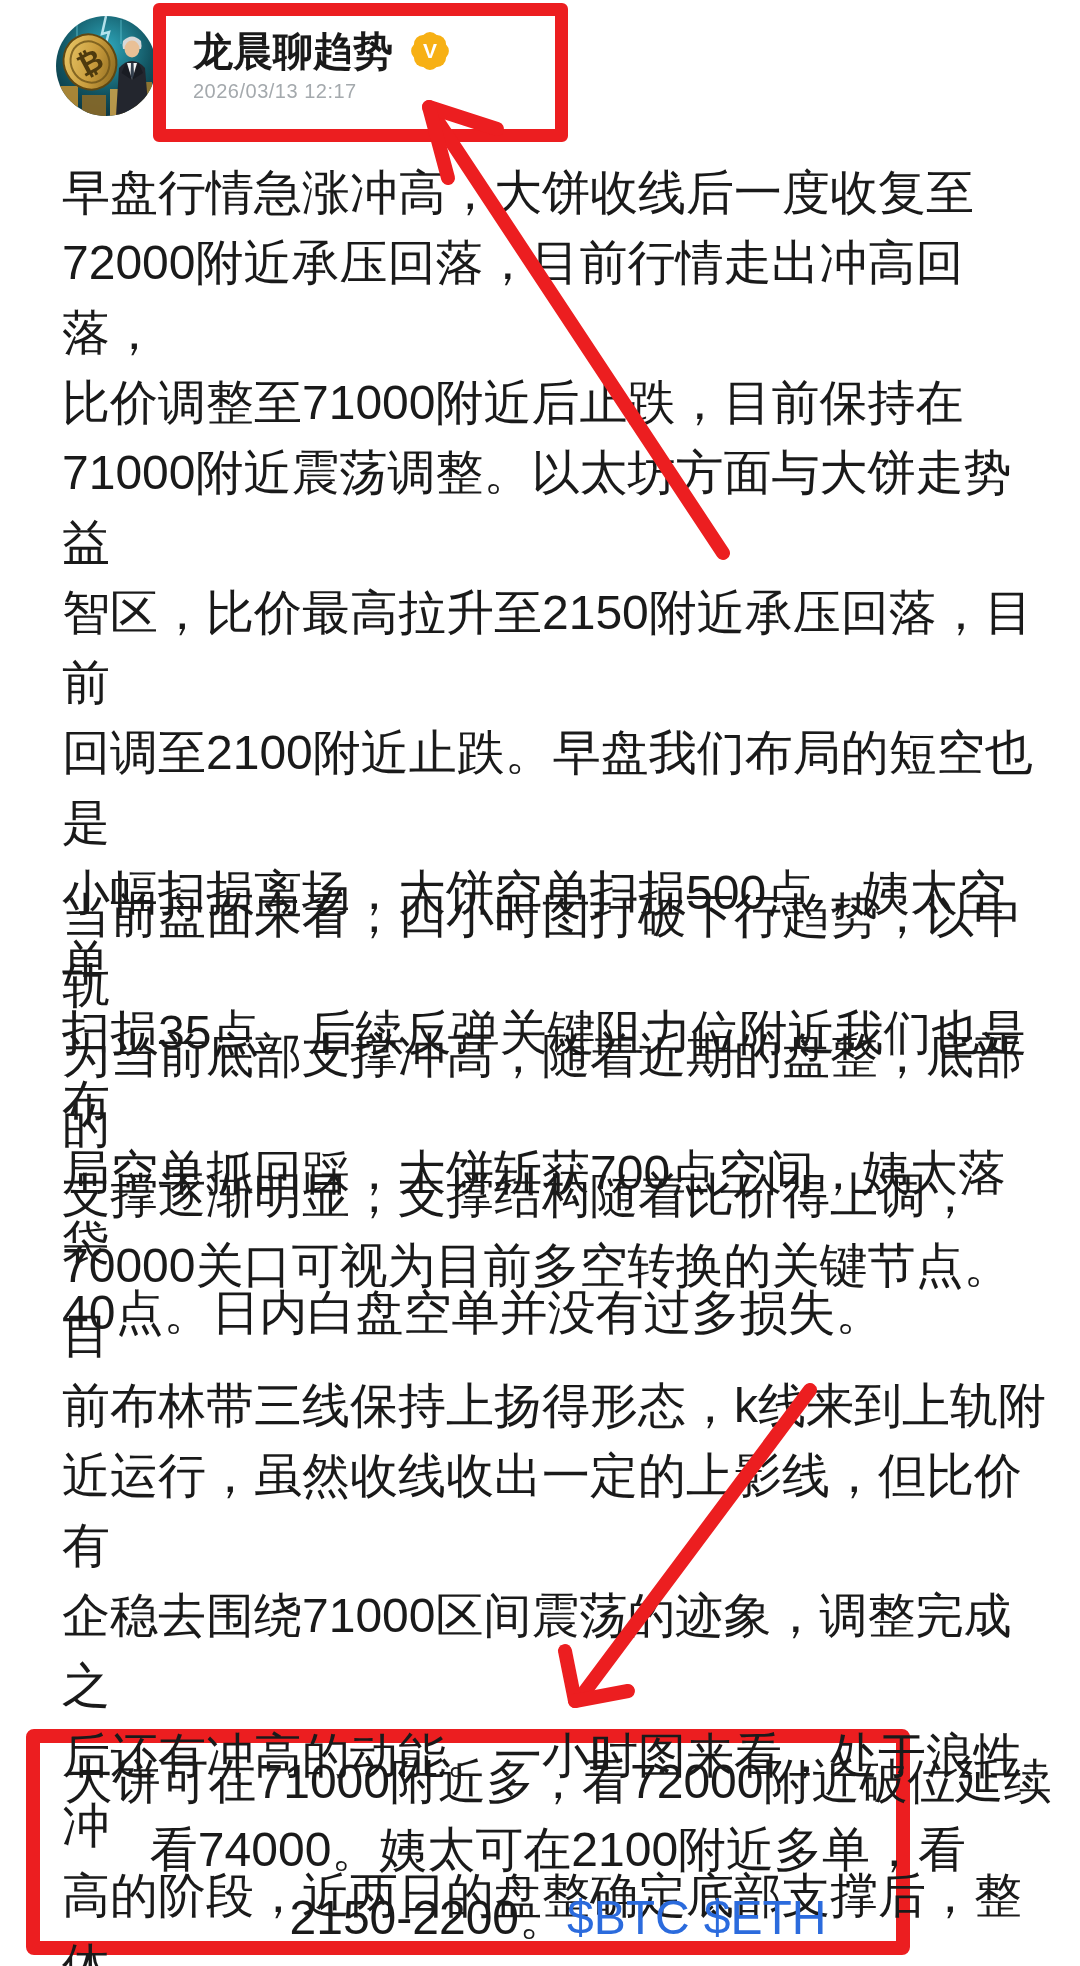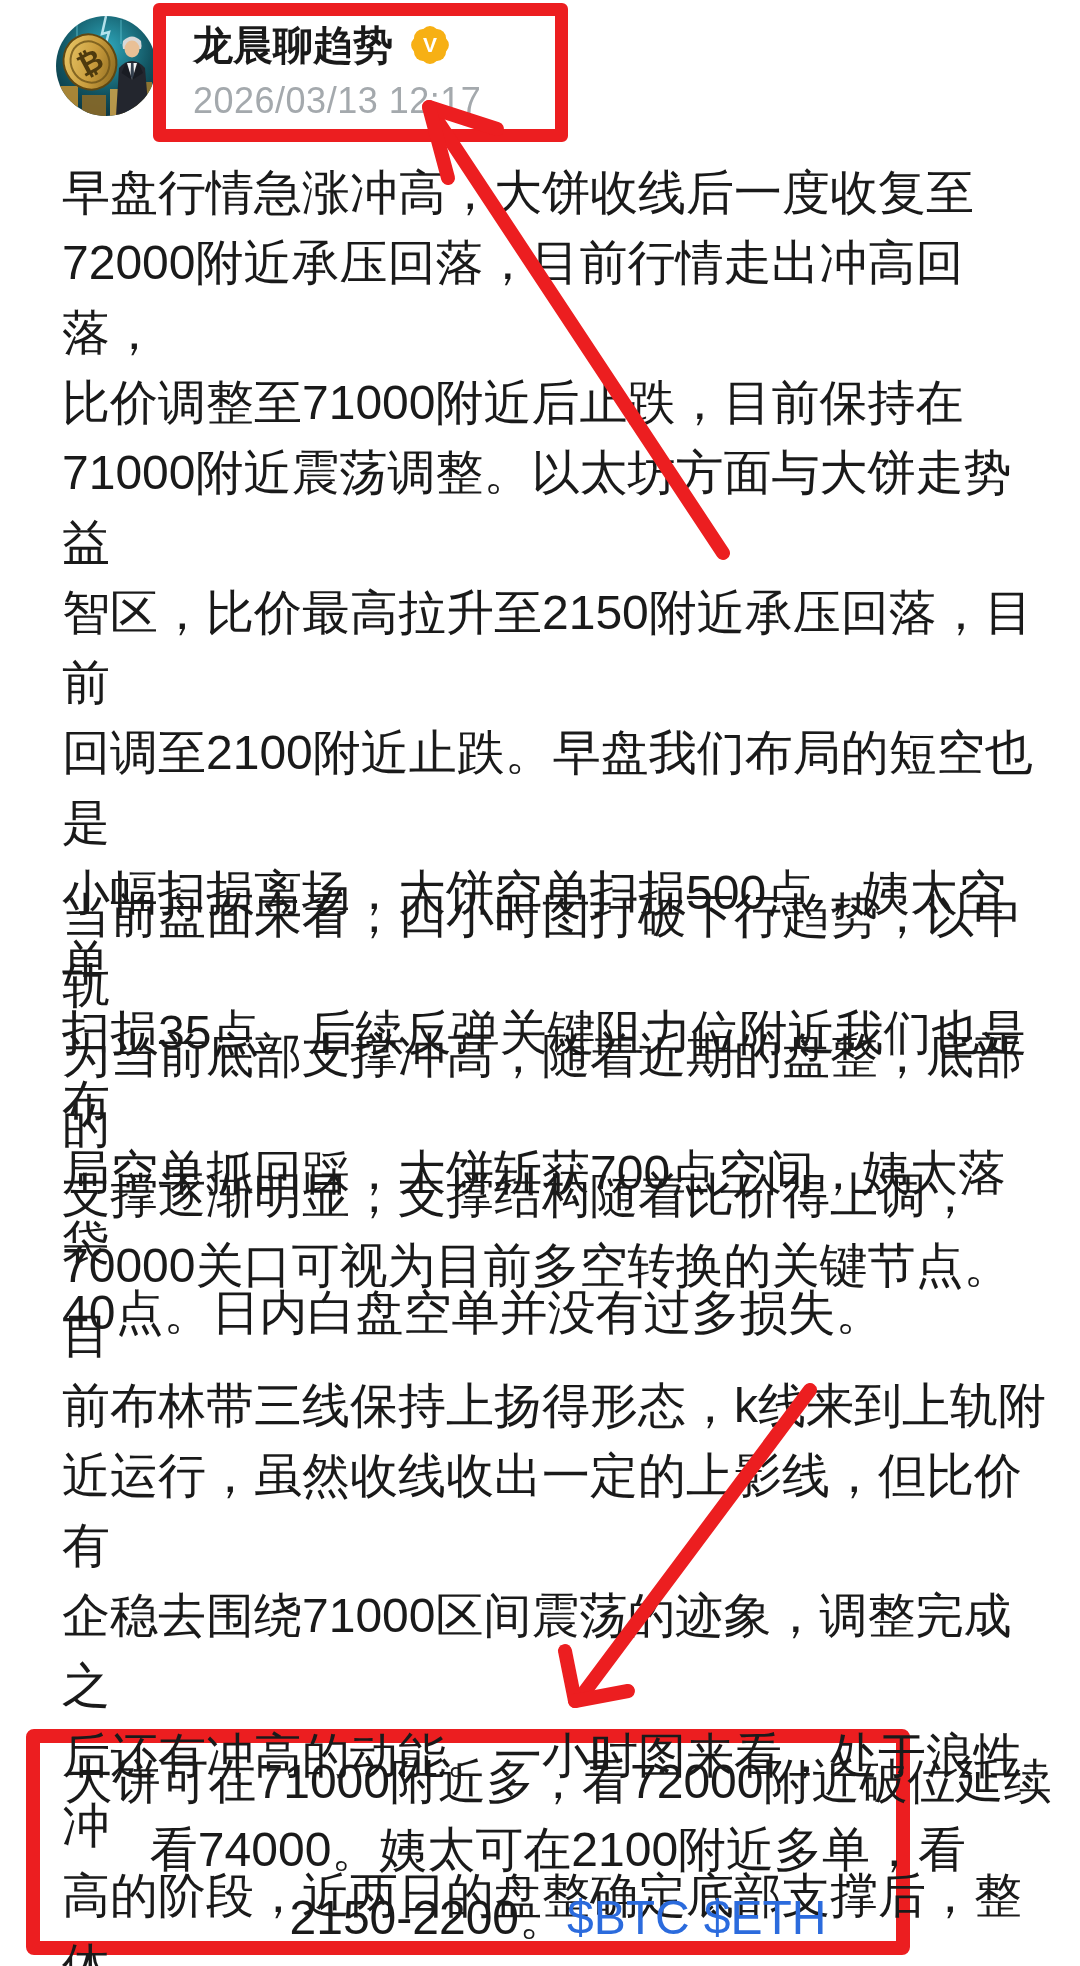--- a/index.html
+++ b/index.html
@@ -18,34 +18,34 @@
   }
   .avatar svg { display:block; width:100%; height:100%; }
 
   .hdr-box {
     position:absolute; left:153px; top:3px; width:415px; height:139px;
     border:13px solid var(--annotation-red,#ec1e20); border-radius:6px;
     z-index:2; pointer-events:none;
   }
 
   .username-row {
-    position:absolute; left:193px; top:22px; z-index:3;
+    position:absolute; left:193px; top:28px; z-index:3;
     display:flex; align-items:center; gap:18px;
   }
   .username { font-size:40px; font-weight:700; color:var(--ink,#1a1a1a); line-height:1.15; }
   .badge { width:38px; height:38px; position:relative; flex:0 0 auto; }
   .badge .sq { position:absolute; inset:3px; background:var(--badge-yellow,#f7b014); border-radius:9px; }
   .badge .sq.r45 { transform:rotate(45deg); }
   .badge .v {
     position:absolute; inset:0; display:flex; align-items:center; justify-content:center;
     color:#fff; font-weight:700; font-size:21px;
   }
   .timestamp {
     position:absolute; left:193px; top:80px; z-index:3;
-    font-size:36px; color:var(--timestamp-gray,#a4a9ad); letter-spacing:0.5px;
+    font-size:20px; color:var(--timestamp-gray,#a4a9ad); letter-spacing:0.5px;
   }
 
   
   .para {
     position:absolute; left:62px; width:992px; z-index:3;
     font-size:48px; line-height:70px; white-space:pre-line;
     color:var(--ink,#1a1a1a);
   }
   #para1 { top:158px; }
   #para2 { top:881px; }

